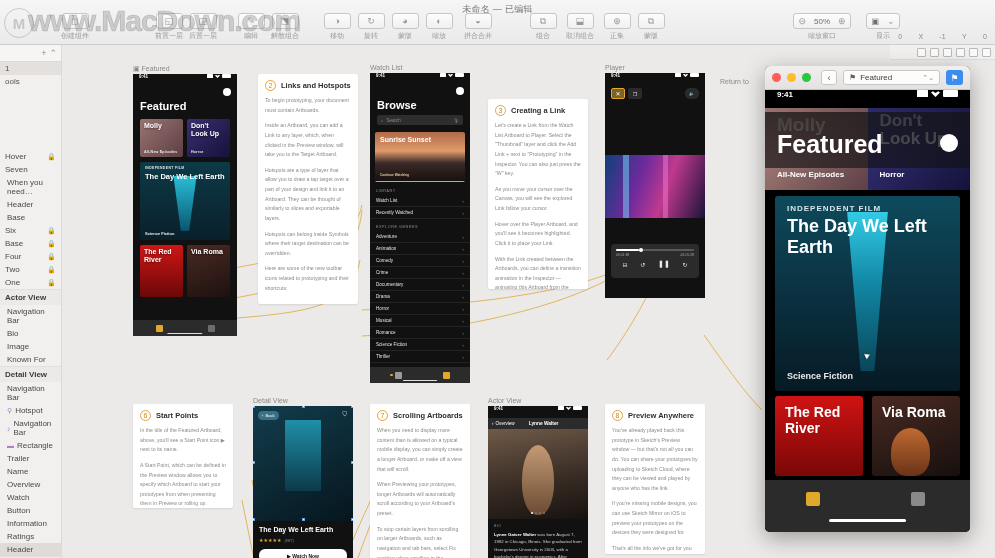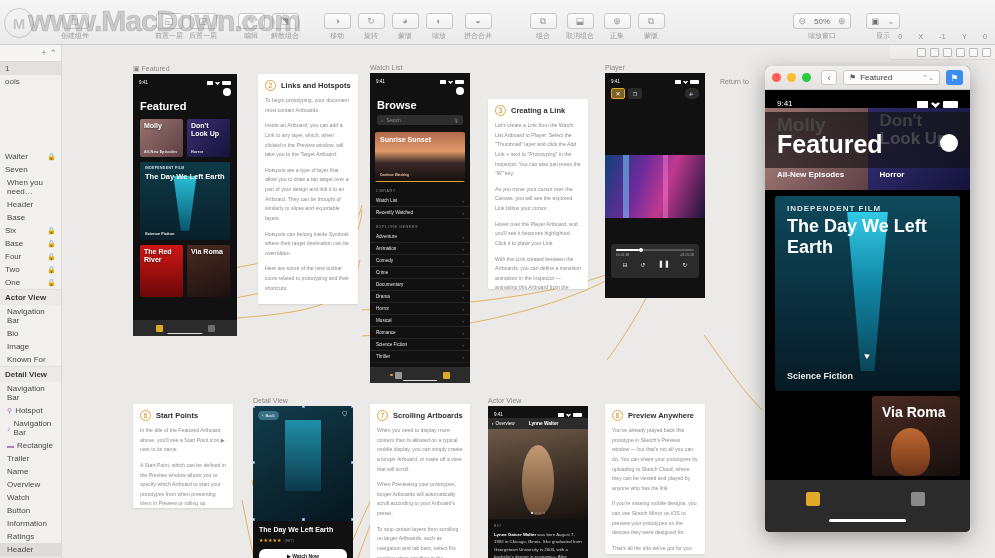--- a/index.html
+++ b/index.html
@@ -101,22 +101,22 @@
     flex:0 0 auto;
   }
   .note-t { font-size:7.5px; font-weight:bold; color:#2f2d2b; }
   .note-p {
     font-size:5.2px; line-height:1.85; color:#8e8b88; margin-bottom:6px;
     text-align:left;
   }
 
   
   .status {
-    height:11px; display:flex; align-items:flex-end; justify-content:space-between;
-    padding:0 6px; font-size:4.5px; color:#fff; font-weight:normal;
+    height:11px; display:flex; align-items:flex-start; justify-content:space-between;
+    padding:0 6px; font-size:4.5px; color:#fff; font-weight:bold;
   }
   .sbars { display:flex; align-items:center; gap:2px; }
   .bar-ic { width:6px; height:4px; background:#fff; border-radius:.5px; }
   .wifi-ic { width:5px; height:4px; background:#fff;
      clip-path:polygon(50% 100%,0 35%,20% 18%,50% 42%,80% 18%,100% 35%); }
   .batt-ic { width:9px; height:4px; background:#fff; border-radius:1px; }
 
   .hero-title { color:#fff; font-weight:bold; }
   .card { position:absolute; border-radius:2px; overflow:hidden; }
   .card-lab {
@@ -192,20 +192,21 @@
     position:absolute; left:4px; top:8px; width:30px; height:30px;
     border:1.4px solid rgba(120,120,120,.34); border-radius:50%; z-index:50;
     display:flex; align-items:center; justify-content:center;
     font-size:15px; color:rgba(120,120,120,.34); font-weight:bold;
   }
 </style>
 </head>
 <body>
 
 <div id="toolbar">
+  <div class="tb-title">未命名 — 已编辑</div>
 
   <div class="tb-group" style="margin-left:58px;">
     <div class="tb-btn">
       <div class="tb-box">◻</div>
       <div class="tb-lab">创建组件</div>
     </div>
   </div>
 
   <div class="tb-group" style="margin-left:60px;">
     <div class="tb-btn">
@@ -310,21 +311,21 @@
     <span>+</span>
     <span>⌃</span>
   </div>
   <div class="sb-page sel">1</div>
   <div class="sb-page">ools</div>
 
   <div style="height:62px;"></div>
 
   <div id="layer-list">
       <div class="sb-row">
-        <span>Walter</span>
+        <span>Hover</span>
         <span class="sb-lock">🔒</span>
       </div>
       <div class="sb-row">
         <span>Seven</span>
       </div>
       <div class="sb-row ind">
         <span>When you need…</span>
       </div>
       <div class="sb-row ind">
         <span>Header</span>
@@ -817,20 +818,25 @@
                 background:linear-gradient(180deg,#0e4a5c 0%,#0a2f3e 55%,#061a24 100%);">
       <div style="position:absolute; left:50%; top:8%; transform:translateX(-50%); width:46%; height:82%;
                   background:linear-gradient(180deg,#37d9f5 0%,#1290b0 45%,#0a4a60 100%); opacity:.9;
                   clip-path:polygon(26% 0,74% 0,58% 100%,42% 100%);"></div>
       <div style="position:absolute; left:12px; top:8px; font-size:8px; color:#d8e4e8; font-weight:bold; letter-spacing:1px;">INDEPENDENT FILM</div>
       <div style="position:absolute; left:12px; top:20px; font-size:18px; color:#fff; font-weight:bold;">The Day We Left Earth</div>
       <div style="position:absolute; left:12px; bottom:10px; font-size:9px; color:#eaeaea; font-weight:bold;">Science Fiction</div>
       <div class="cursor" style="left:90px; top:156px;"></div>
     </div>
 
+    <div style="position:absolute; left:10px; top:306px; width:88px; height:80px; border-radius:3px; overflow:hidden;
+                background:linear-gradient(180deg,#cf1313,#7a0707);">
+      <div style="position:absolute; left:10px; top:8px; color:#fff; font-size:14px; font-weight:bold; line-height:1.15; white-space:pre-line;">The Red
+River</div>
+    </div>
     <div style="position:absolute; right:10px; top:306px; width:88px; height:80px; border-radius:3px; overflow:hidden;
                 background:linear-gradient(160deg,#4a2a22,#17100e);">
       <div style="position:absolute; left:10px; top:8px; color:#fff; font-size:14px; font-weight:bold;">Via Roma</div>
       <div style="position:absolute; left:22%; top:40%; width:44%; height:60%; border-radius:50% 50% 40% 40%;
                   background:linear-gradient(180deg,#c06a32,#6a3318);"></div>
     </div>
 
     <div style="position:absolute; left:0; right:0; bottom:0; height:52px; background:#2b2b2b;">
       <div style="position:absolute; left:20%; top:12px; width:14px; height:14px; border-radius:2px; background:#e0a92a;"></div>
       <div style="position:absolute; right:22%; top:12px; width:14px; height:14px; border-radius:2px; background:#8a8a8a;"></div>

